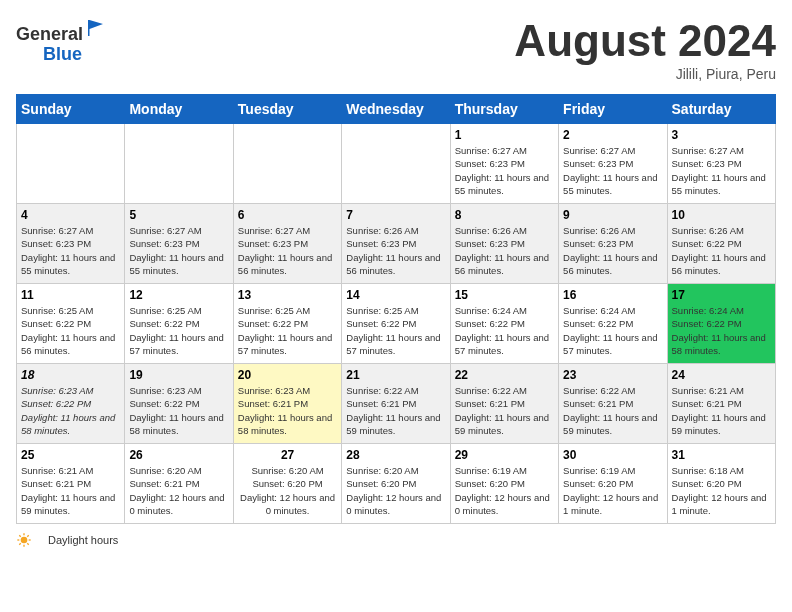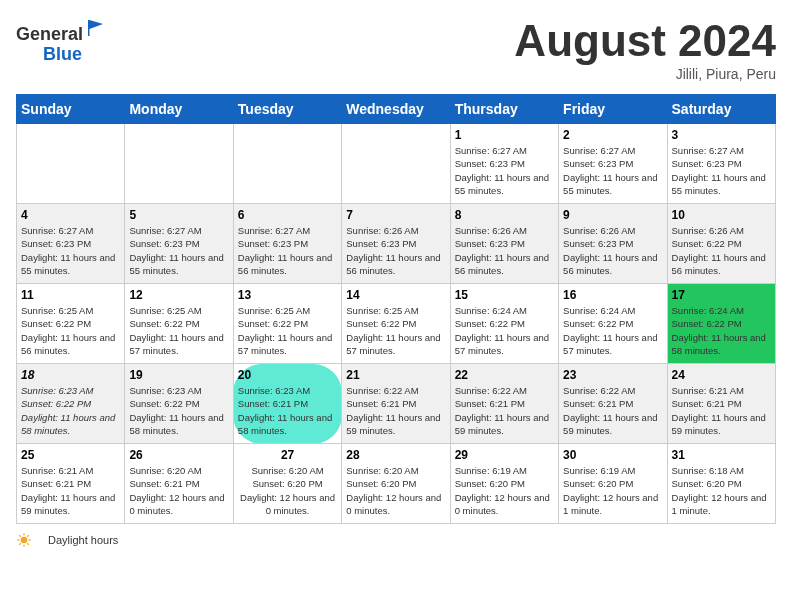--- a/index.html
+++ b/index.html
@@ -248,21 +248,21 @@
           <div class="day-info">Sunrise: 6:23 AM
 Sunset: 6:22 PM
 Daylight: 11 hours and 58 minutes.</div>
         </td>
         <td style="background: rgb(240, 240, 240);">
           <span class="day-num">19</span>
           <div class="day-info">Sunrise: 6:23 AM
 Sunset: 6:22 PM
 Daylight: 11 hours and 58 minutes.</div>
         </td>
-        <td style="background: #5eead4; border-radius: 29px;">
+        <td style="background: #fef9c3;">
           <span class="day-num">20</span>
           <div class="day-info">Sunrise: 6:23 AM
 Sunset: 6:21 PM
 Daylight: 11 hours and 58 minutes.</div>
         </td>
         <td style="background: rgb(240, 240, 240);">
           <span class="day-num">21</span>
           <div class="day-info">Sunrise: 6:22 AM
 Sunset: 6:21 PM
 Daylight: 11 hours and 59 minutes.</div>

